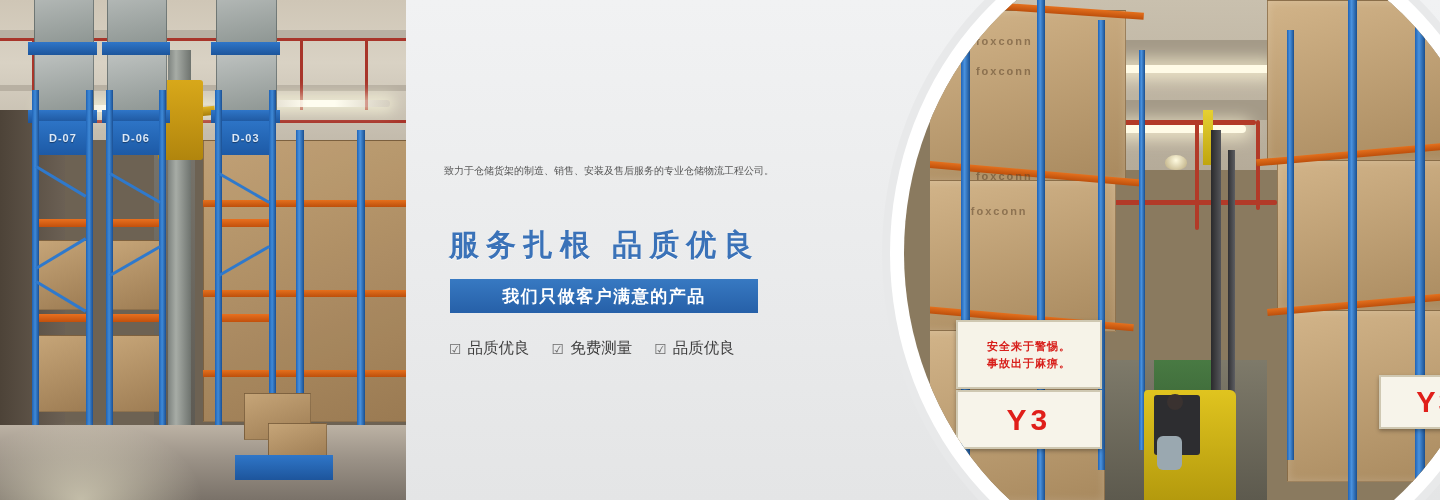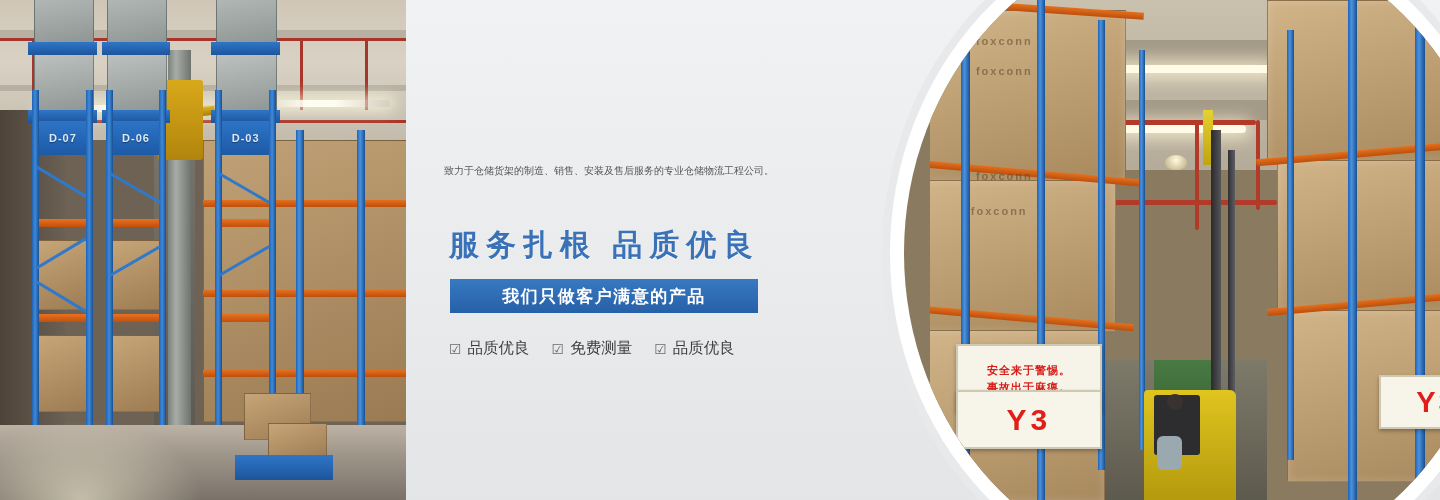--- a/index.html
+++ b/index.html
@@ -260,21 +260,21 @@
         <div class="rack-col" style="left:95%;width:10px;"></div>
 
         <div class="forklift-yellow"></div>
         <div class="forklift-mast"></div>
         <div class="forklift-mast2"></div>
         <div class="forklift-body"></div>
         <div class="forklift-seat"></div>
         <div class="driver-body"></div>
         <div class="driver-head"></div>
 
-        <div class="sign" style="left:5%;top:64%;width:28%;height:13%;margin-top:24px;">
+        <div class="sign" style="left:5%;top:64%;width:28%;height:13%;">
           <div class="l">安全来于警惕。</div>
           <div class="l">事故出于麻痹。</div>
         </div>
         <div class="sign-y3" style="left:5%;top:78%;width:28%;height:11%;font-size:30px;letter-spacing:4px;">Y3</div>
         <div class="sign-y3" style="left:88%;top:75%;width:22%;height:10%;font-size:29px;letter-spacing:3px;">Y3</div>
       </div>
     </div>
   </div>
 
   <div class="content">

